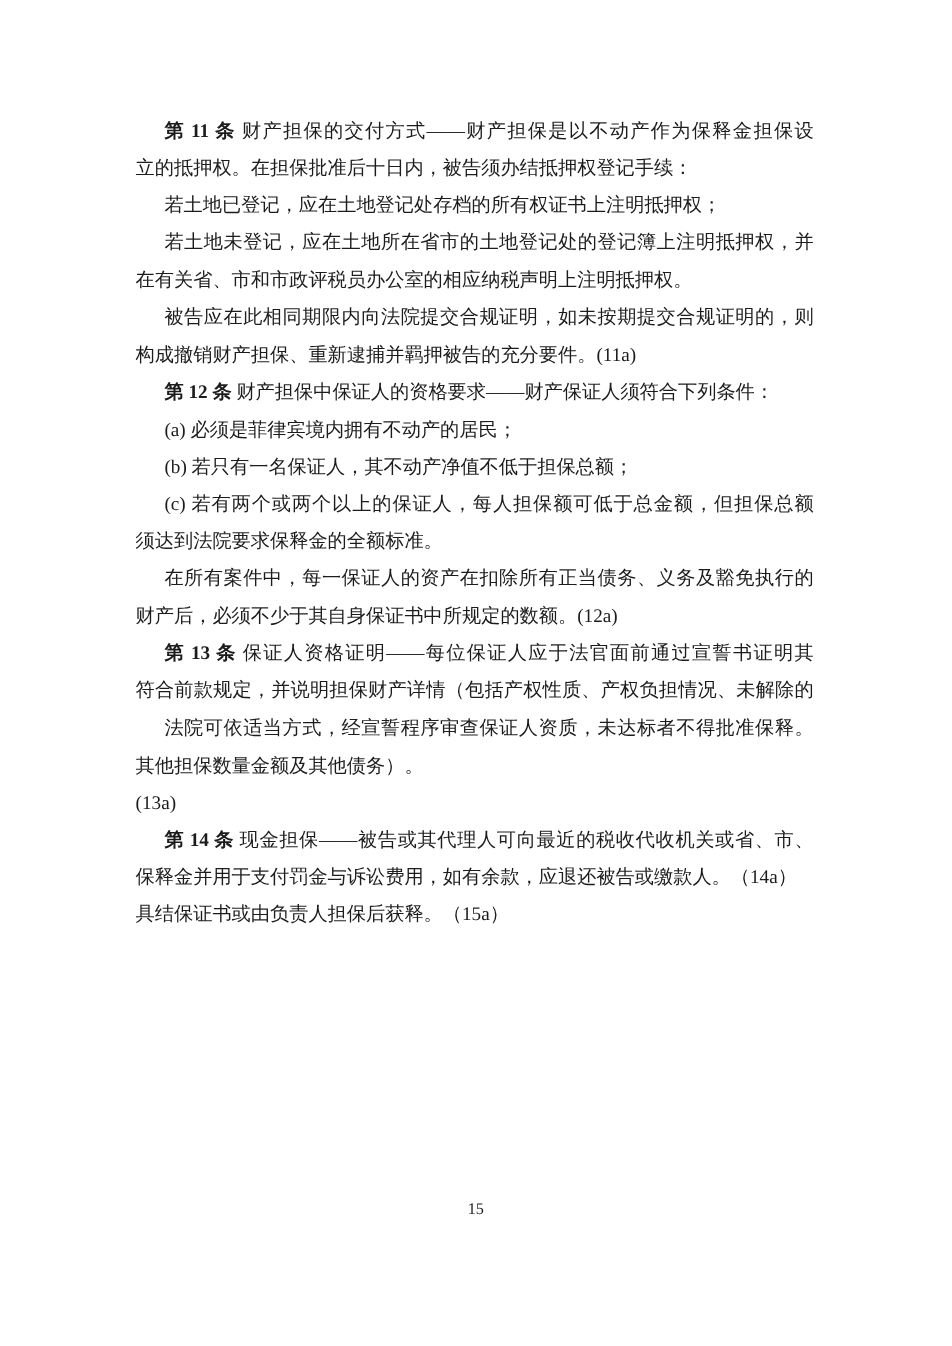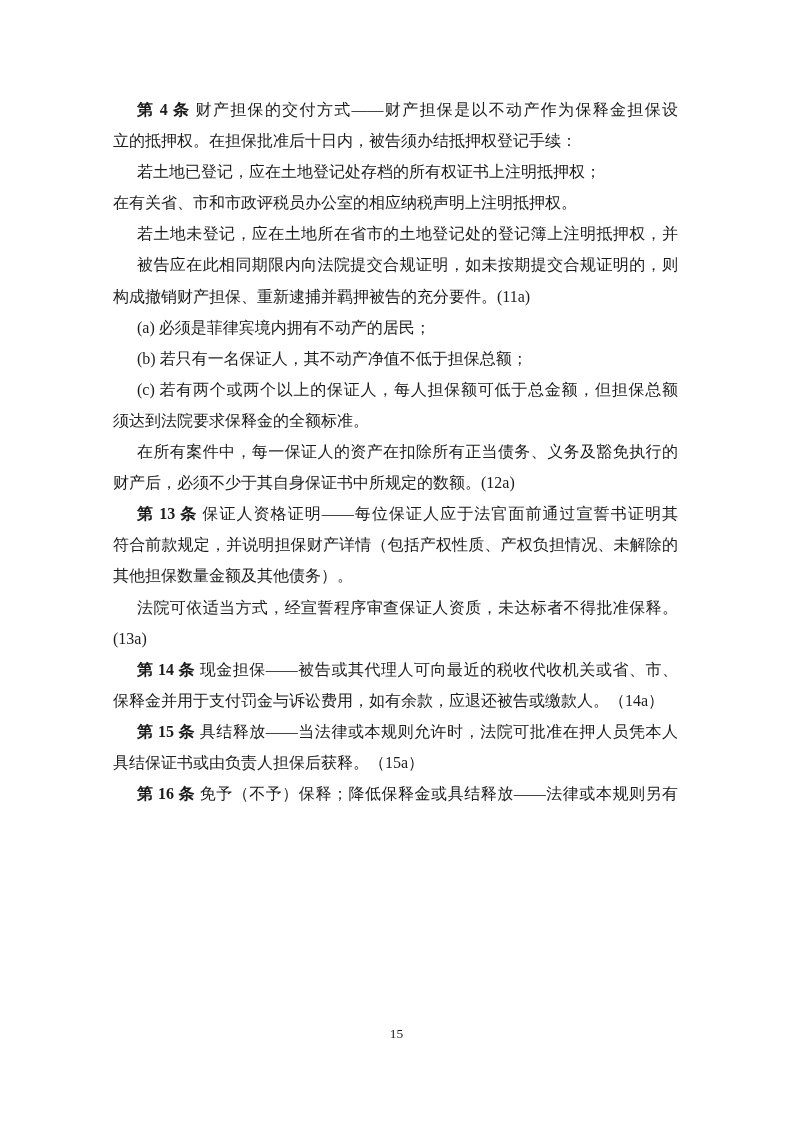--- a/index.html
+++ b/index.html
@@ -35,51 +35,50 @@
     text-align-last: justify;
   }
   .line.indent {
     text-indent: 24px;
   }
   .line b {
     font-weight: 700;
   }
   .page-number {
     position: absolute;
-    top: 1026px;
+    top: 1000px;
     left: 0;
     width: 793px;
     text-align: center;
     font-size: 13.5px;
     color: #1c1c1c;
   }
 </style>
 </head>
 <body>
 
 <div class="page">
   <div class="content">
-      <div class="line indent just"><b>第 4 条</b> 财产担保的交付方式——财产担保是以不动产作为保释金担保设</div>
+      <div class="line indent just"><b>第 11 条</b> 财产担保的交付方式——财产担保是以不动产作为保释金担保设</div>
       <div class="line">立的抵押权。在担保批准后十日内，被告须办结抵押权登记手续：</div>
       <div class="line indent">若土地已登记，应在土地登记处存档的所有权证书上注明抵押权；</div>
+      <div class="line indent just">若土地未登记，应在土地所在省市的土地登记处的登记簿上注明抵押权，并</div>
       <div class="line">在有关省、市和市政评税员办公室的相应纳税声明上注明抵押权。</div>
-      <div class="line indent just">若土地未登记，应在土地所在省市的土地登记处的登记簿上注明抵押权，并</div>
       <div class="line indent just">被告应在此相同期限内向法院提交合规证明，如未按期提交合规证明的，则</div>
       <div class="line">构成撤销财产担保、重新逮捕并羁押被告的充分要件。(11a)</div>
+      <div class="line indent"><b>第 12 条</b> 财产担保中保证人的资格要求——财产保证人须符合下列条件：</div>
       <div class="line indent">(a) 必须是菲律宾境内拥有不动产的居民；</div>
       <div class="line indent">(b) 若只有一名保证人，其不动产净值不低于担保总额；</div>
       <div class="line indent just">(c) 若有两个或两个以上的保证人，每人担保额可低于总金额，但担保总额</div>
       <div class="line">须达到法院要求保释金的全额标准。</div>
       <div class="line indent just">在所有案件中，每一保证人的资产在扣除所有正当债务、义务及豁免执行的</div>
       <div class="line">财产后，必须不少于其自身保证书中所规定的数额。(12a)</div>
       <div class="line indent just"><b>第 13 条</b> 保证人资格证明——每位保证人应于法官面前通过宣誓书证明其</div>
       <div class="line just">符合前款规定，并说明担保财产详情（包括产权性质、产权负担情况、未解除的</div>
+      <div class="line indent just">法院可依适当方式，经宣誓程序审查保证人资质，未达标者不得批准保释。</div>
       <div class="line">其他担保数量金额及其他债务）。</div>
-      <div class="line indent just">法院可依适当方式，经宣誓程序审查保证人资质，未达标者不得批准保释。</div>
       <div class="line">(13a)</div>
       <div class="line indent just"><b>第 14 条</b> 现金担保——被告或其代理人可向最近的税收代收机关或省、市、</div>
       <div class="line">保释金并用于支付罚金与诉讼费用，如有余款，应退还被告或缴款人。（14a）</div>
-      <div class="line indent just"><b>第 15 条</b> 具结释放——当法律或本规则允许时，法院可批准在押人员凭本人</div>
       <div class="line">具结保证书或由负责人担保后获释。（15a）</div>
-      <div class="line indent just"><b>第 16 条</b> 免予（不予）保释；降低保释金或具结释放——法律或本规则另有</div>
     </div>
   <div class="page-number">15</div>
 </div>
 
 </body></html>

